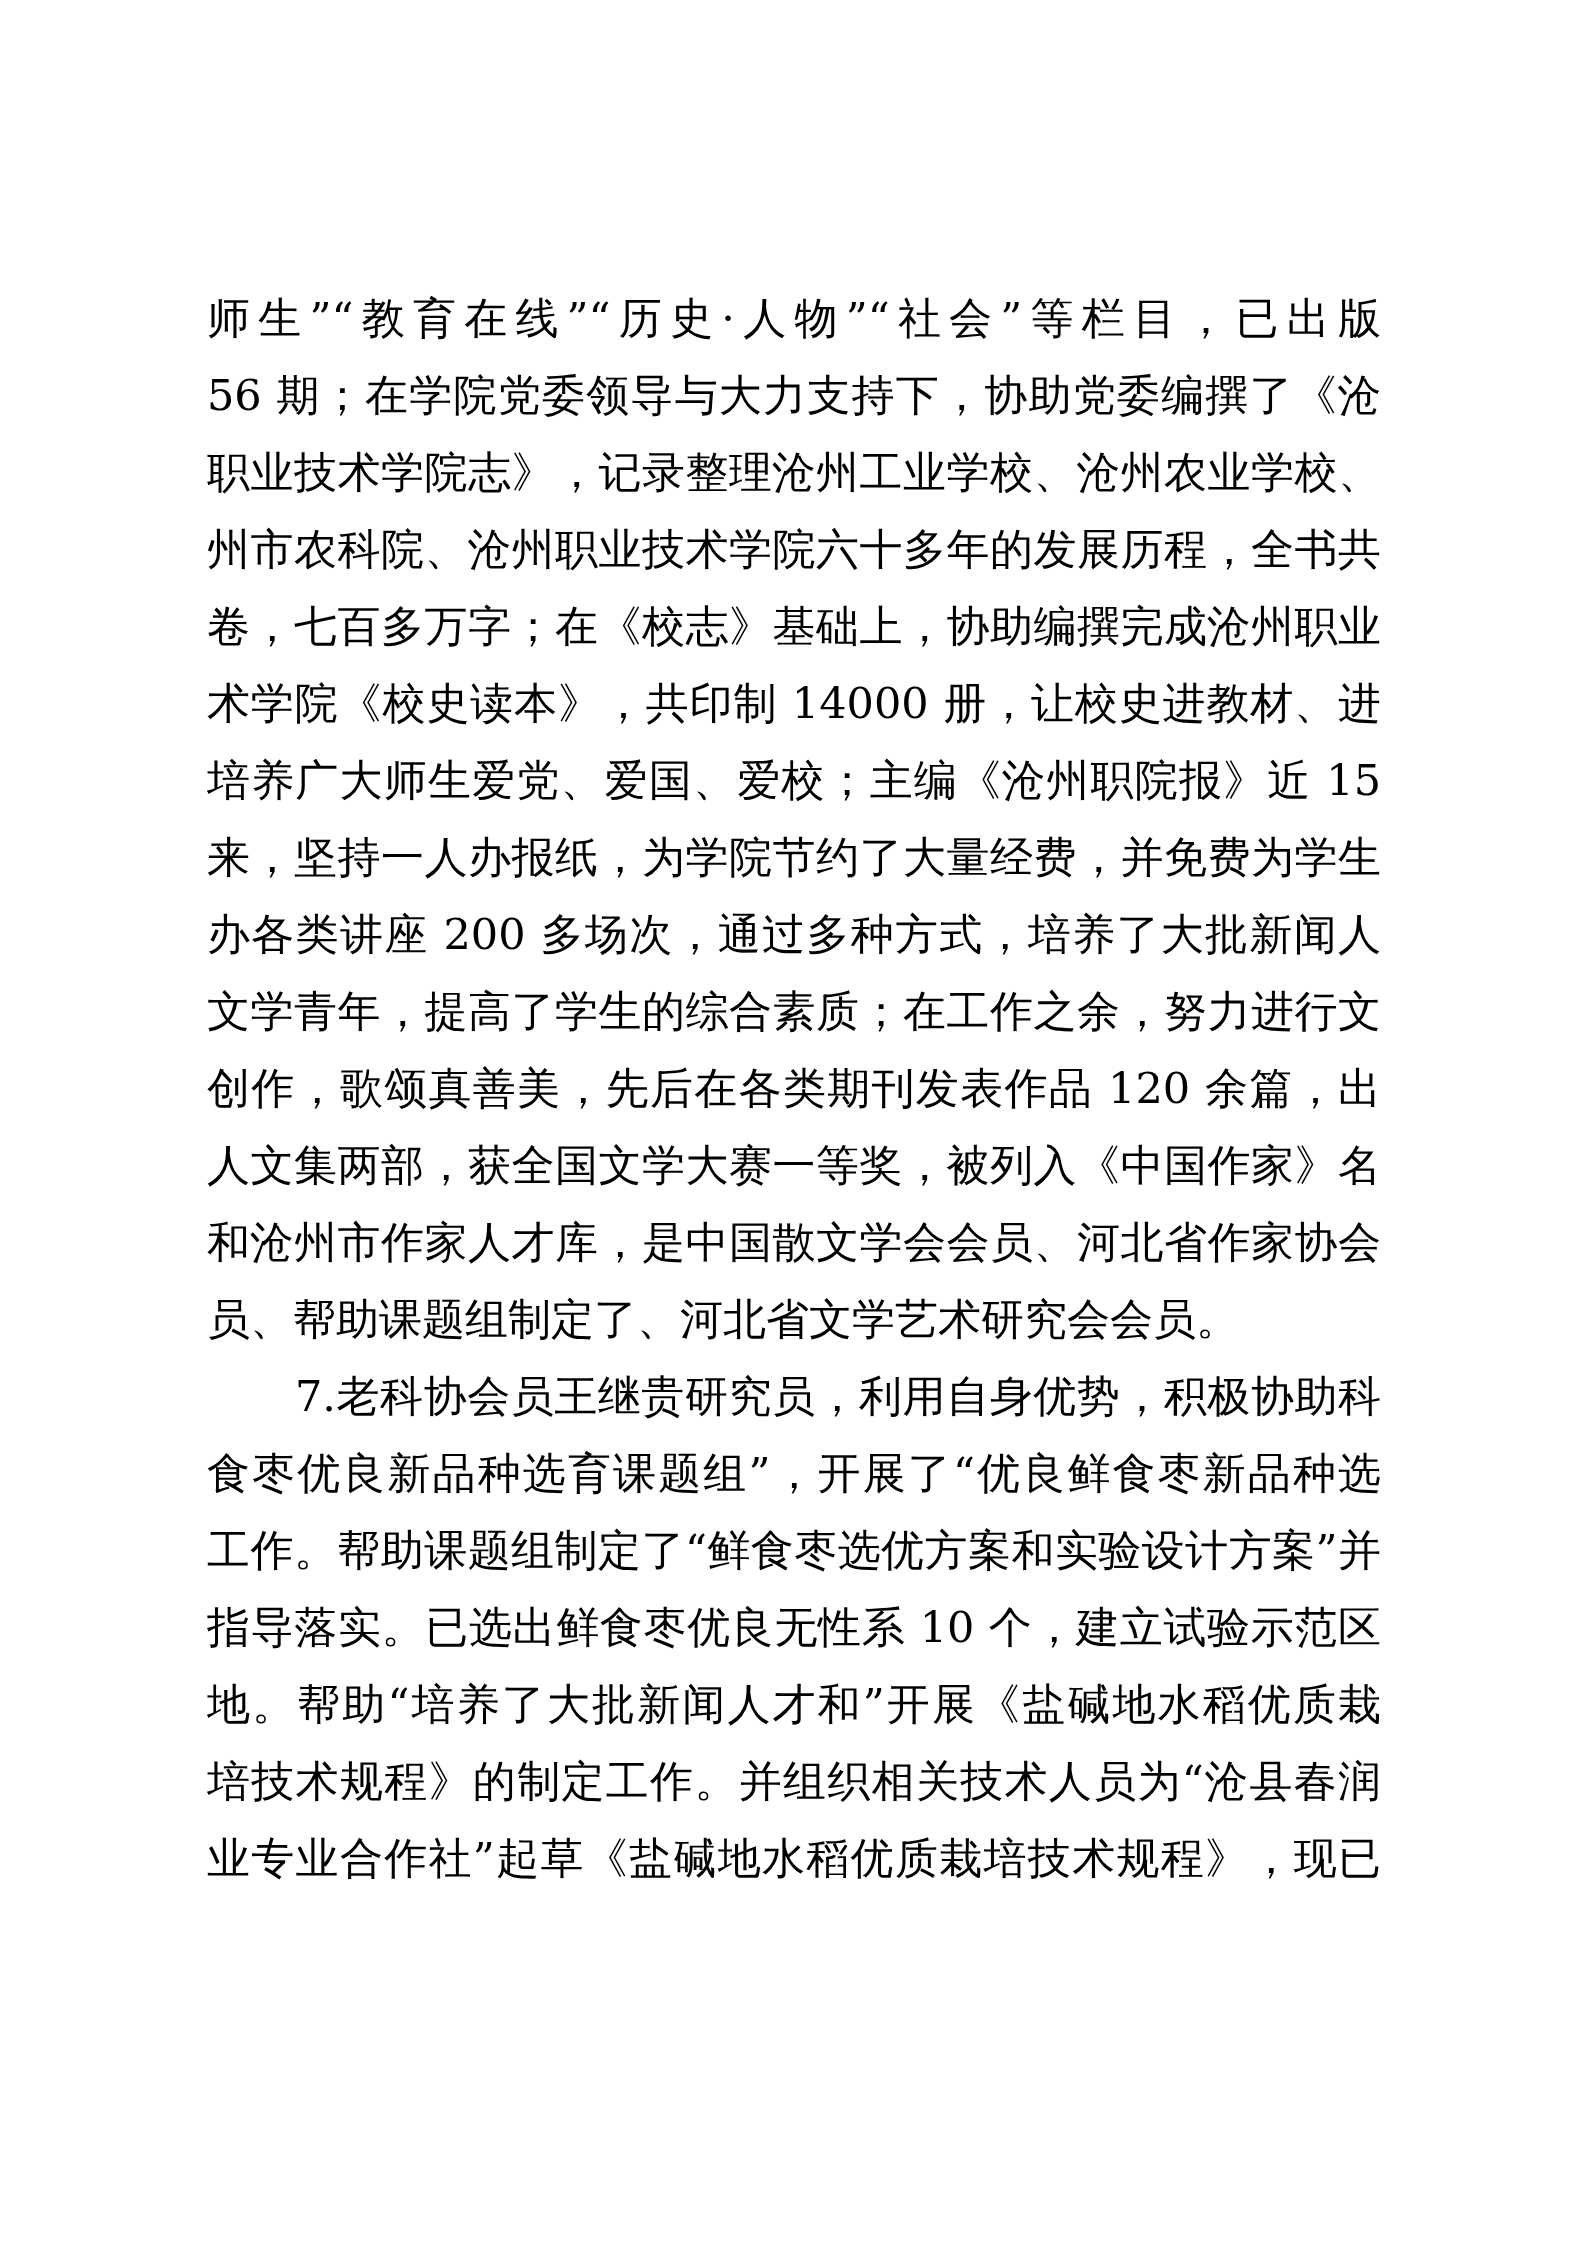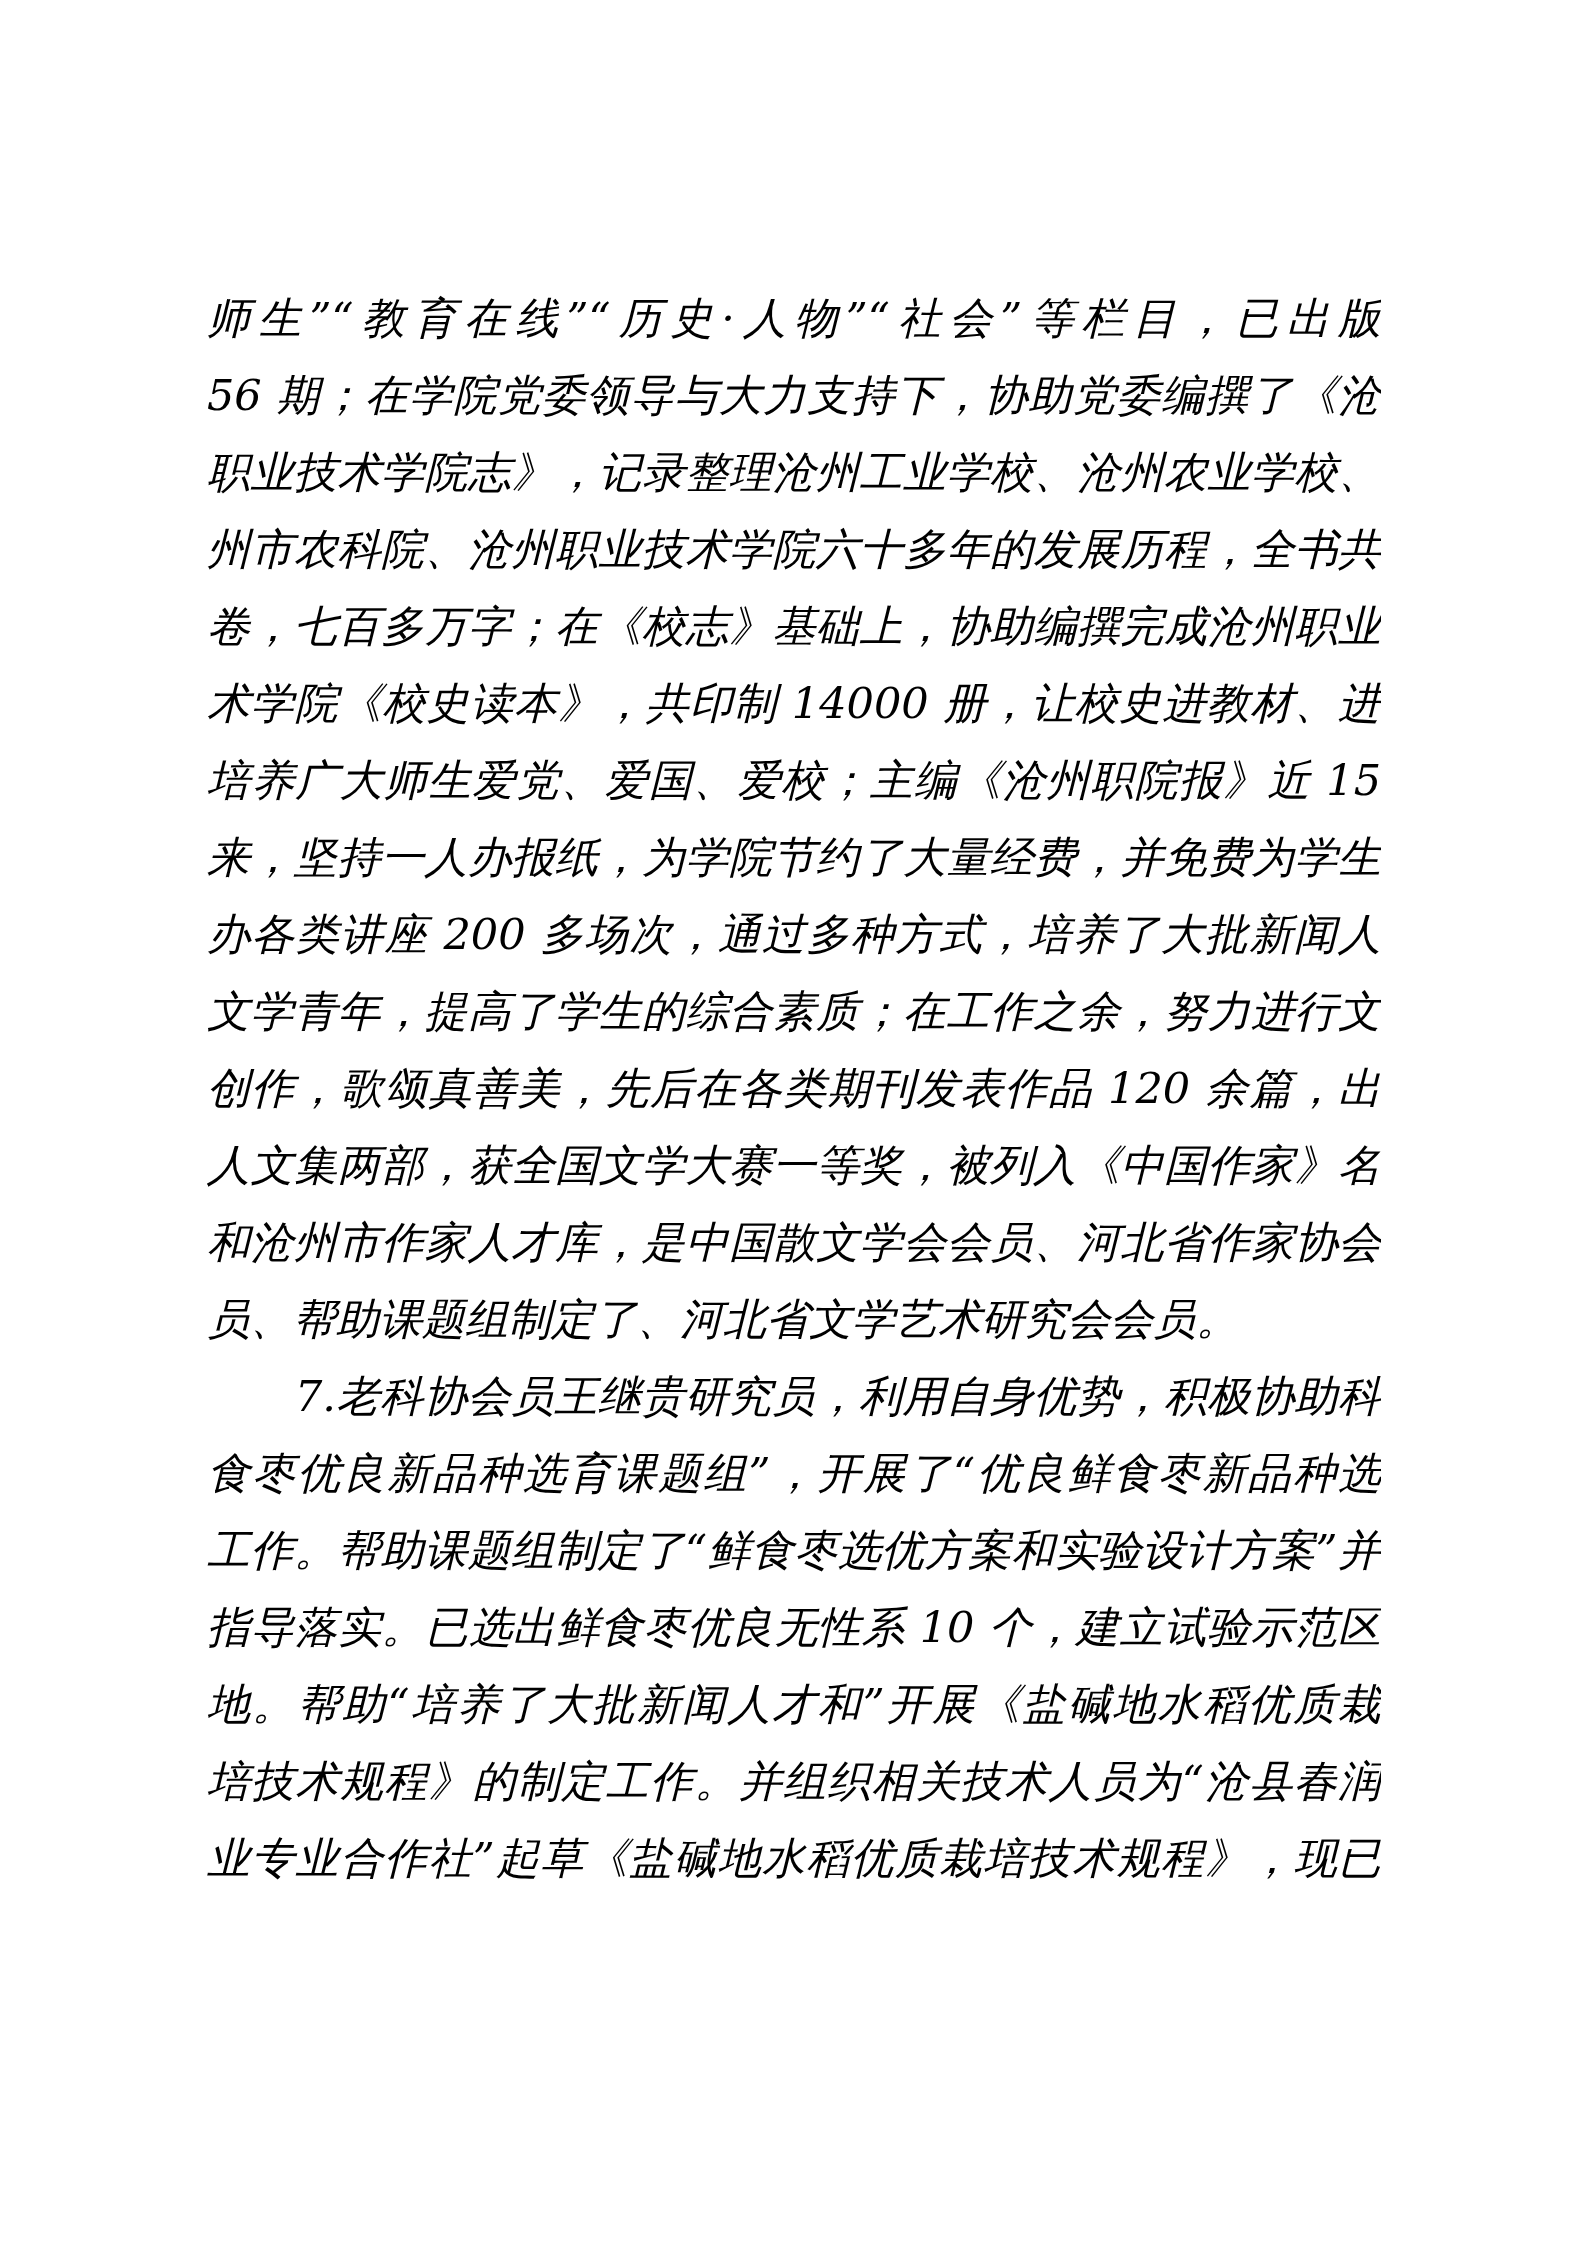--- a/index.html
+++ b/index.html
@@ -7,21 +7,20 @@
     padding: 0;
     background: #ffffff;
   }
   .page {
     position: relative;
     width: 1587px;
     height: 1975px;
     background: #ffffff;
     color: #000000;
     overflow: hidden;
-    font-style: italic;
   }
   .body-text {
     position: absolute;
     left: 207px;
     top: 280px;
     width: 1174px;
     font-family: "DejaVu Serif", "Liberation Serif", serif;
     font-size: 43px;
     line-height: 77px;
     color: #000000;

